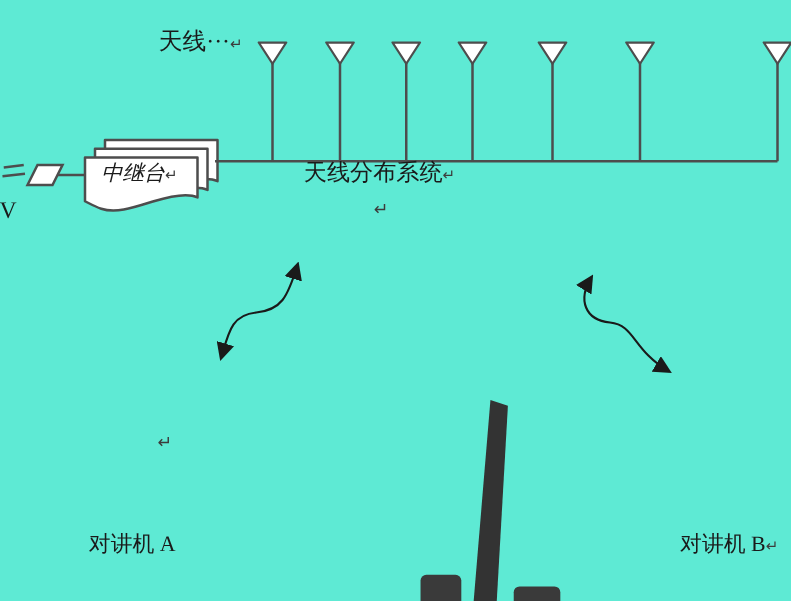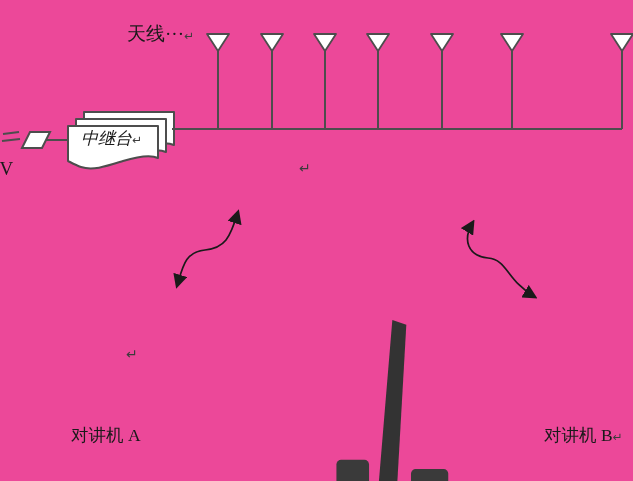--- a/index.html
+++ b/index.html
@@ -1,20 +1,20 @@
 <!DOCTYPE html>
 <html><head>
 <meta charset="utf-8">
 <style>
   html,body{margin:0;padding:0;background:#fff;}
   #canvas{
     position:relative;
     width:633px;height:481px;
     overflow:hidden;
-    background:#ec4899;
+    background:#5eead4;
     font-family:"Liberation Serif","DejaVu Serif",serif;
     color:#1a1a1a;
   }
   #art{position:absolute;left:0;top:0;}
   .lbl{position:absolute;white-space:nowrap;line-height:1.1;}
   .lbl-antenna{left:127px;top:24px;font-size:19px;}
   .lbl-repeater{left:81px;top:130px;font-size:17px;font-style:italic;}
   .lbl-distribution{left:243px;top:129px;font-size:18.5px;}
   .lbl-power{left:-10px;top:159px;font-size:19px;}
   .lbl-radio-a{left:71px;top:426px;font-size:17.5px;}
@@ -124,20 +124,21 @@
     <path d="M473,222 C462,240 468,256 488,258 C508,260 506,280 535,297" fill="none" stroke="#1a1a1a" stroke-width="1.7" marker-start="url(#ah-start)" marker-end="url(#ah-end)"></path>
 
     <use href="#radio" x="0" y="0" transform="translate(98,320) scale(0.93)"></use>
     <use href="#radio" x="0" y="0" transform="translate(549,303) scale(0.92)"></use>
   </svg>
 
   <div class="lbl lbl-antenna"><span>天线···</span><span class="pilcrow">↵</span></div>
 
   <div class="lbl lbl-repeater"><span>中继台</span><span class="pilcrow">↵</span></div>
 
+  <div class="lbl lbl-distribution"><span>天线分布系统</span><span class="pilcrow">↵</span></div>
 
   <div class="pilcrow-float p-mid">↵</div>
 
   <div class="lbl lbl-power">0V</div>
 
   <div class="pilcrow-float p-radio-a">↵</div>
 
   <div class="lbl lbl-radio-a"><span>对讲机 A</span></div>
 
   <div class="lbl lbl-radio-b"><span>对讲机 B</span><span class="pilcrow">↵</span></div>

